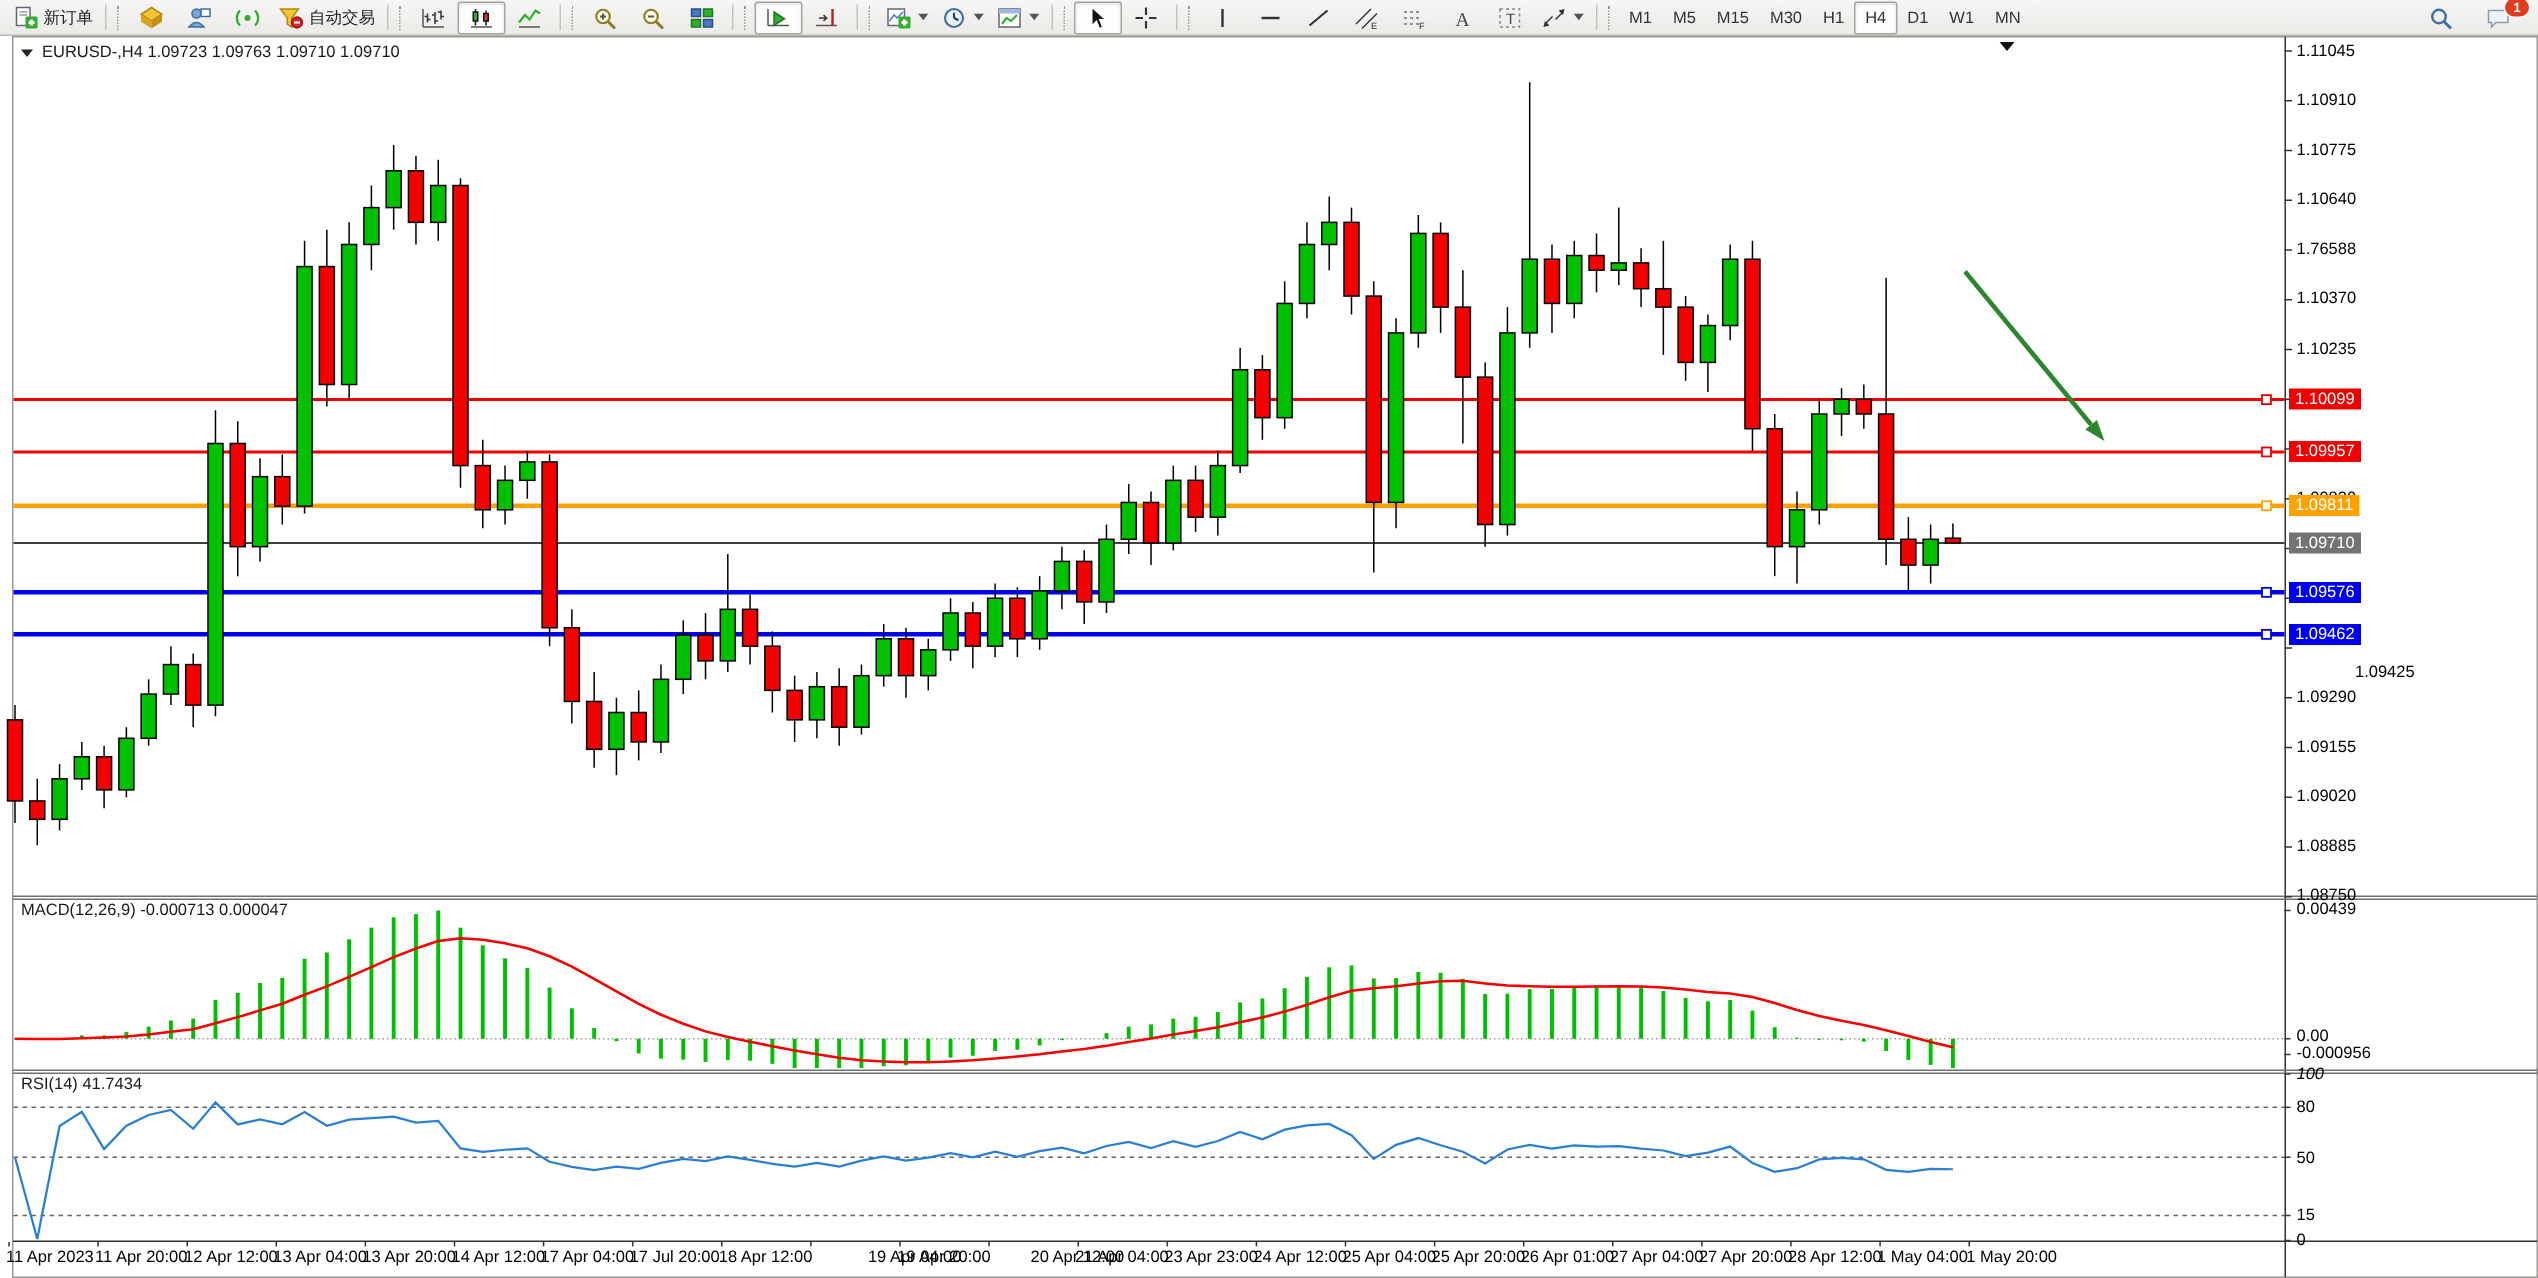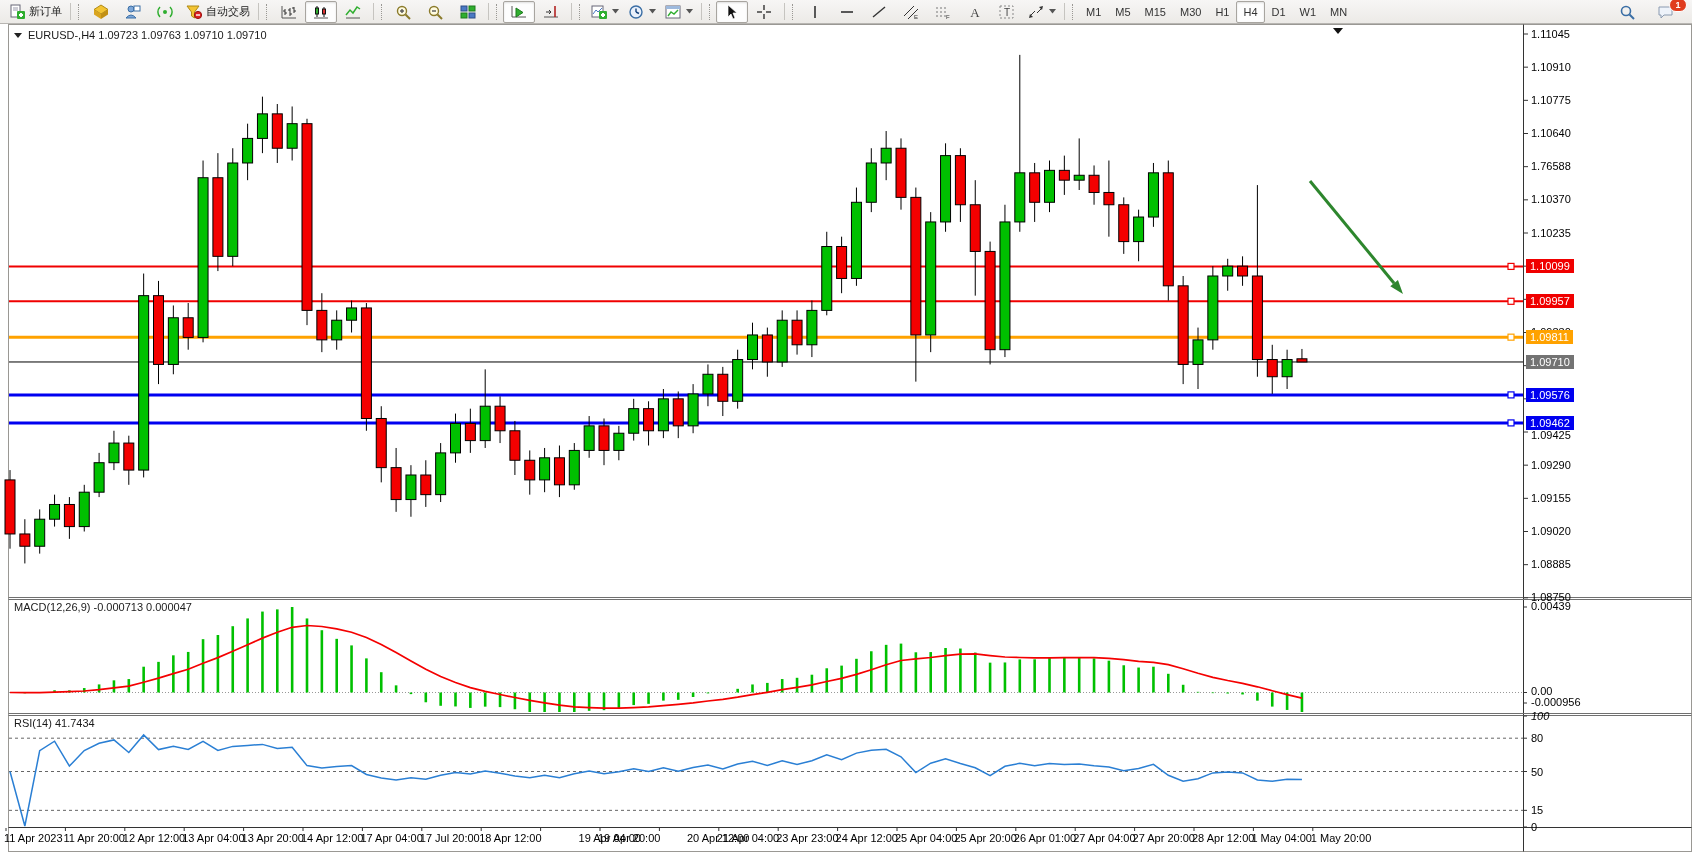--- a/index.html
+++ b/index.html
@@ -719,21 +719,21 @@
       <div class="ytick" style="top: 94.8336px;">1.10775</div>
       <div class="ytick" style="top: 128px;">1.10640</div>
       <div class="ytick" style="top: 161.167px;">1.76588</div>
       <div class="ytick" style="top: 194.334px;">1.10370</div>
       <div class="ytick" style="top: 227.501px;">1.10235</div>
       <div class="ytick" style="top: 260.668px;">1.10100</div>
       <div class="ytick" style="top: 293.834px;">1.09965</div>
       <div class="ytick" style="top: 327.001px;">1.09830</div>
       <div class="ytick" style="top: 360.168px;">1.09695</div>
       <div class="ytick" style="top: 393.335px;">1.09560</div>
-      <div class="ytick" style="top: 430px;">1.09425</div>
+      <div class="ytick" style="top: 443px; margin-left: 39px;">1.09425</div>
       <div class="ytick" style="top: 459.668px;">1.09290</div>
       <div class="ytick" style="top: 492.835px;">1.09155</div>
       <div class="ytick" style="top: 526.002px;">1.09020</div>
       <div class="ytick" style="top: 559.169px;">1.08885</div>
       <div class="ytick" style="top: 592.336px;">1.08750</div>
       <div class="badge" style="top: 259.413px; background: rgb(240, 0, 0);">1.10099</div>
       <div class="badge" style="top: 294.3px; background: rgb(240, 0, 0);">1.09957</div>
       <div class="badge" style="top: 330.169px; background: rgb(255, 162, 0);">1.09811</div>
       <div class="badge" style="top: 387.904px; background: rgb(0, 0, 240);">1.09576</div>
       <div class="badge" style="top: 415.911px; background: rgb(0, 0, 240);">1.09462</div>

